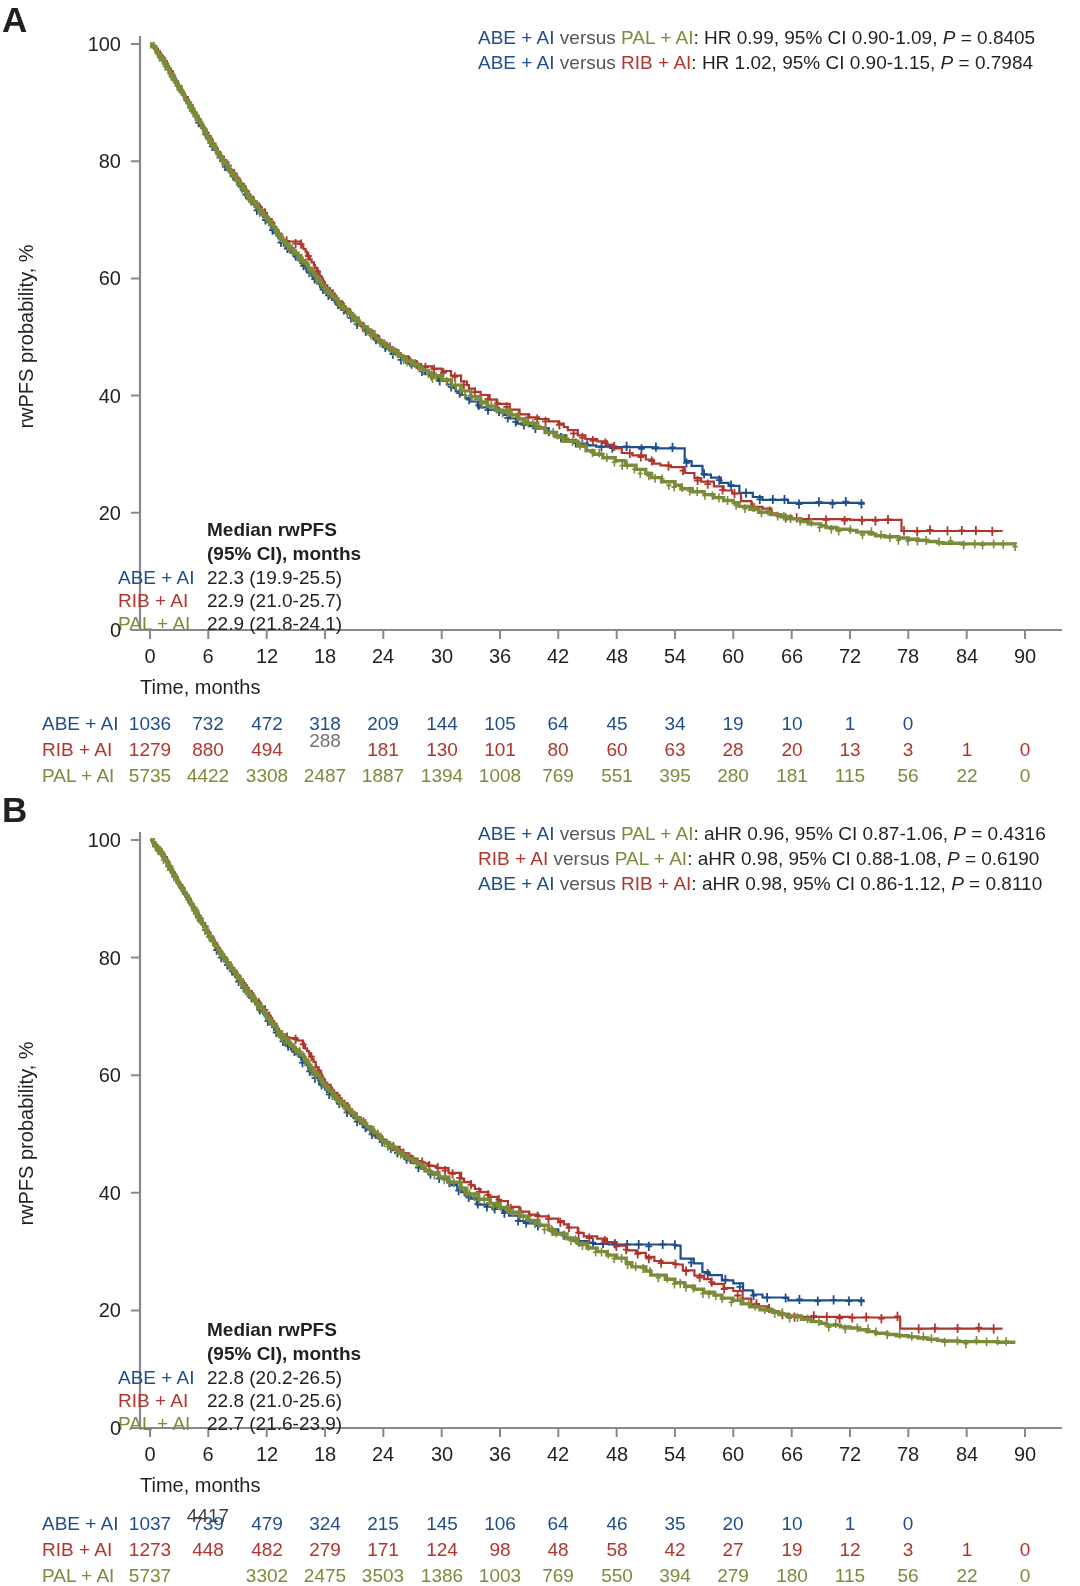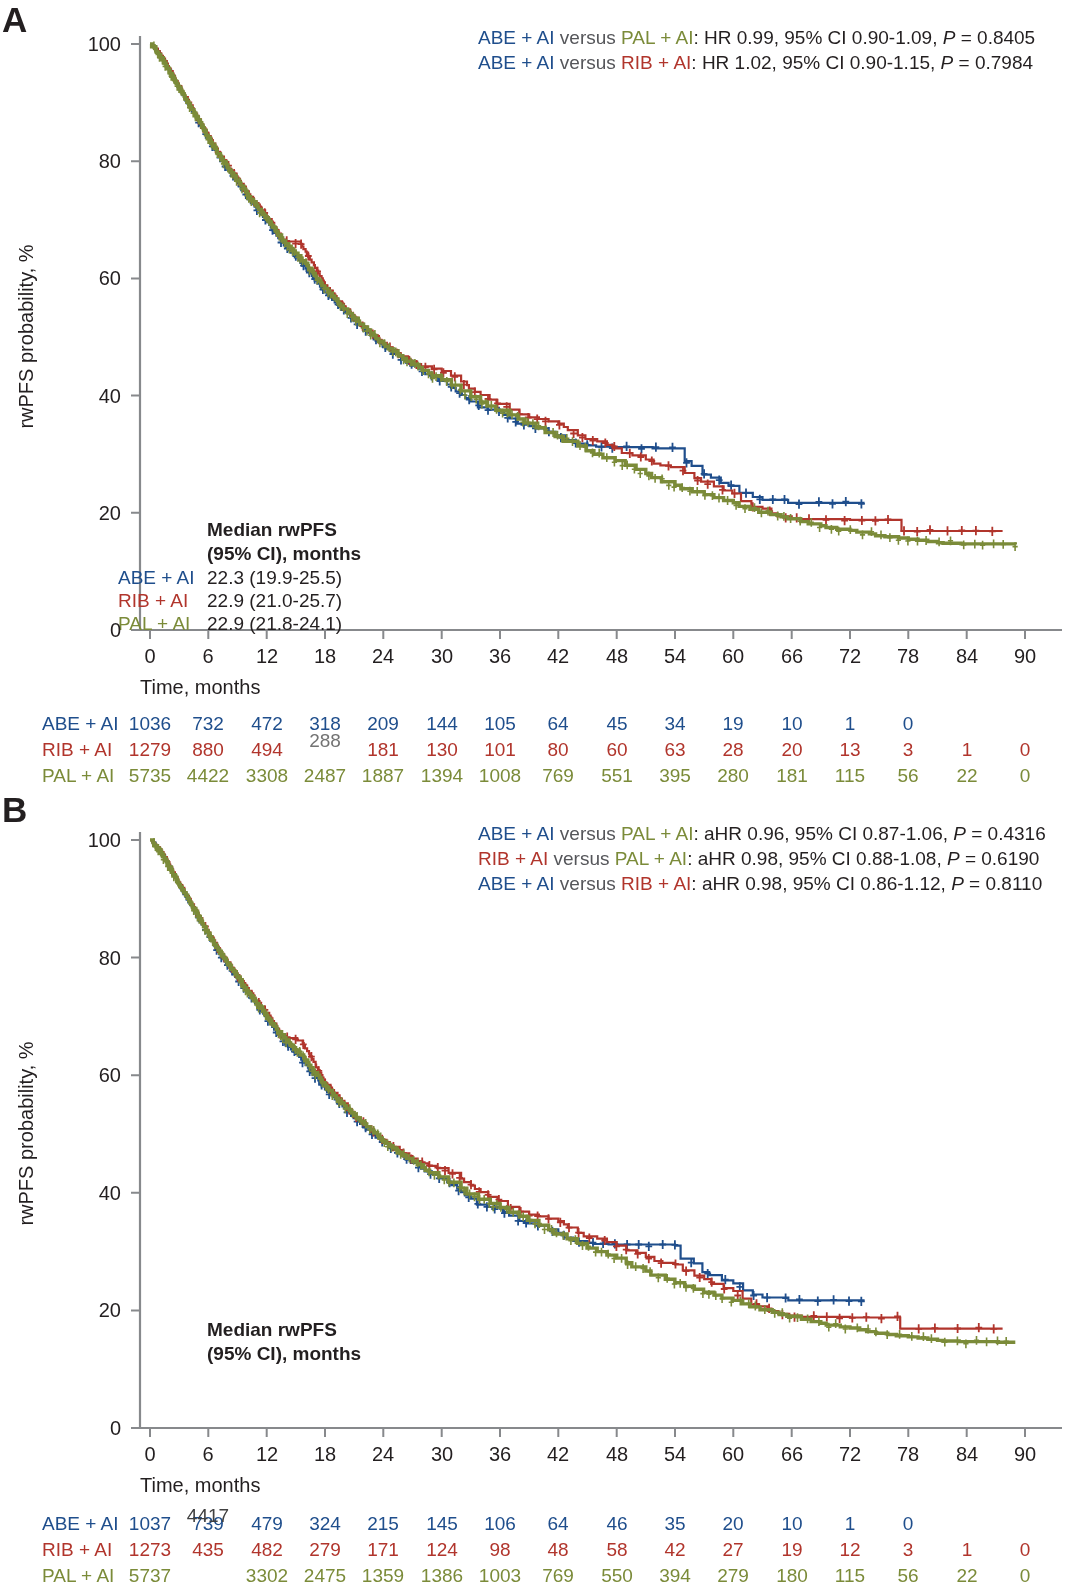--- a/index.html
+++ b/index.html
@@ -66,20 +66,25 @@
   <div class="xlab" style="top:1474px">Time, months</div>
   <div class="ann" id="ann1" style="top:823px">
       <div class="annline"><span style="color: rgb(31, 78, 140);">ABE + AI</span><span style="color: rgb(85, 86, 90);"> versus </span><span style="color: rgb(123, 139, 57);">PAL + AI</span><span style="color: rgb(35, 31, 32);">: aHR 0.96, 95% CI 0.87-1.06, </span><span style="color: rgb(35, 31, 32); font-style: italic;">P</span><span style="color: rgb(35, 31, 32);"> = 0.4316</span></div>
       <div class="annline"><span style="color: rgb(177, 53, 44);">RIB + AI</span><span style="color: rgb(85, 86, 90);"> versus </span><span style="color: rgb(123, 139, 57);">PAL + AI</span><span style="color: rgb(35, 31, 32);">: aHR 0.98, 95% CI 0.88-1.08, </span><span style="color: rgb(35, 31, 32); font-style: italic;">P</span><span style="color: rgb(35, 31, 32);"> = 0.6190</span></div>
       <div class="annline"><span style="color: rgb(31, 78, 140);">ABE + AI</span><span style="color: rgb(85, 86, 90);"> versus </span><span style="color: rgb(177, 53, 44);">RIB + AI</span><span style="color: rgb(35, 31, 32);">: aHR 0.98, 95% CI 0.86-1.12, </span><span style="color: rgb(35, 31, 32); font-style: italic;">P</span><span style="color: rgb(35, 31, 32);"> = 0.8110</span></div>
     </div>
   <div class="medhead" style="top:1318px">
     <div>Median rwPFS</div>
     <div>(95% CI), months</div>
   </div>
+  <div class="med" id="med1" style="top:1366px">
+      <div class="medrow"><span class="grp" style="color: rgb(31, 78, 140);">ABE + AI</span><span>22.8 (20.2-26.5)</span></div>
+      <div class="medrow"><span class="grp" style="color: rgb(177, 53, 44);">RIB + AI</span><span>22.8 (21.0-25.6)</span></div>
+      <div class="medrow"><span class="grp" style="color: rgb(123, 139, 57);">PAL + AI</span><span>22.7 (21.6-23.9)</span></div>
+    </div>
 <div class="tick" style="left:121px;top:645px">0</div>
     <div class="tick" style="left:179px;top:645px">6</div>
     <div class="tick" style="left:238px;top:645px">12</div>
     <div class="tick" style="left:296px;top:645px">18</div>
     <div class="tick" style="left:354px;top:645px">24</div>
     <div class="tick" style="left:413px;top:645px">30</div>
     <div class="tick" style="left:471px;top:645px">36</div>
     <div class="tick" style="left:529px;top:645px">42</div>
     <div class="tick" style="left:588px;top:645px">48</div>
     <div class="tick" style="left:646px;top:645px">54</div>
@@ -176,41 +181,41 @@
     <div class="rcell" style="left:471px;top:1513px;color:#1f4e8c">106</div>
     <div class="rcell" style="left:529px;top:1513px;color:#1f4e8c">64</div>
     <div class="rcell" style="left:588px;top:1513px;color:#1f4e8c">46</div>
     <div class="rcell" style="left:646px;top:1513px;color:#1f4e8c">35</div>
     <div class="rcell" style="left:704px;top:1513px;color:#1f4e8c">20</div>
     <div class="rcell" style="left:763px;top:1513px;color:#1f4e8c">10</div>
     <div class="rcell" style="left:821px;top:1513px;color:#1f4e8c">1</div>
     <div class="rcell" style="left:879px;top:1513px;color:#1f4e8c">0</div>
     <div class="rlab" style="top:1539px;color:#b1352c">RIB + AI</div>
     <div class="rcell" style="left:121px;top:1539px;color:#b1352c">1273</div>
-    <div class="rcell" style="left:179px;top:1539px;color:#b1352c">435</div>
+    <div class="rcell" style="left:179px;top:1539px;color:#b1352c">448</div>
     <div class="rcell" style="left:238px;top:1539px;color:#b1352c">482</div>
     <div class="rcell" style="left:296px;top:1539px;color:#b1352c">279</div>
     <div class="rcell" style="left:354px;top:1539px;color:#b1352c">171</div>
     <div class="rcell" style="left:413px;top:1539px;color:#b1352c">124</div>
     <div class="rcell" style="left:471px;top:1539px;color:#b1352c">98</div>
     <div class="rcell" style="left:529px;top:1539px;color:#b1352c">48</div>
     <div class="rcell" style="left:588px;top:1539px;color:#b1352c">58</div>
     <div class="rcell" style="left:646px;top:1539px;color:#b1352c">42</div>
     <div class="rcell" style="left:704px;top:1539px;color:#b1352c">27</div>
     <div class="rcell" style="left:763px;top:1539px;color:#b1352c">19</div>
     <div class="rcell" style="left:821px;top:1539px;color:#b1352c">12</div>
     <div class="rcell" style="left:879px;top:1539px;color:#b1352c">3</div>
     <div class="rcell" style="left:938px;top:1539px;color:#b1352c">1</div>
     <div class="rcell" style="left:996px;top:1539px;color:#b1352c">0</div>
     <div class="rlab" style="top:1565px;color:#7b8b39">PAL + AI</div>
     <div class="rcell" style="left:121px;top:1565px;color:#7b8b39">5737</div>
     <div class="rcell" style="left:179px;top:1505px;color:#404040">4417</div>
     <div class="rcell" style="left:238px;top:1565px;color:#7b8b39">3302</div>
     <div class="rcell" style="left:296px;top:1565px;color:#7b8b39">2475</div>
-    <div class="rcell" style="left:354px;top:1565px;color:#7b8b39">1359</div>
+    <div class="rcell" style="left:354px;top:1565px;color:#7b8b39">3503</div>
     <div class="rcell" style="left:413px;top:1565px;color:#7b8b39">1386</div>
     <div class="rcell" style="left:471px;top:1565px;color:#7b8b39">1003</div>
     <div class="rcell" style="left:529px;top:1565px;color:#7b8b39">769</div>
     <div class="rcell" style="left:588px;top:1565px;color:#7b8b39">550</div>
     <div class="rcell" style="left:646px;top:1565px;color:#7b8b39">394</div>
     <div class="rcell" style="left:704px;top:1565px;color:#7b8b39">279</div>
     <div class="rcell" style="left:763px;top:1565px;color:#7b8b39">180</div>
     <div class="rcell" style="left:821px;top:1565px;color:#7b8b39">115</div>
     <div class="rcell" style="left:879px;top:1565px;color:#7b8b39">56</div>
     <div class="rcell" style="left:938px;top:1565px;color:#7b8b39">22</div>

